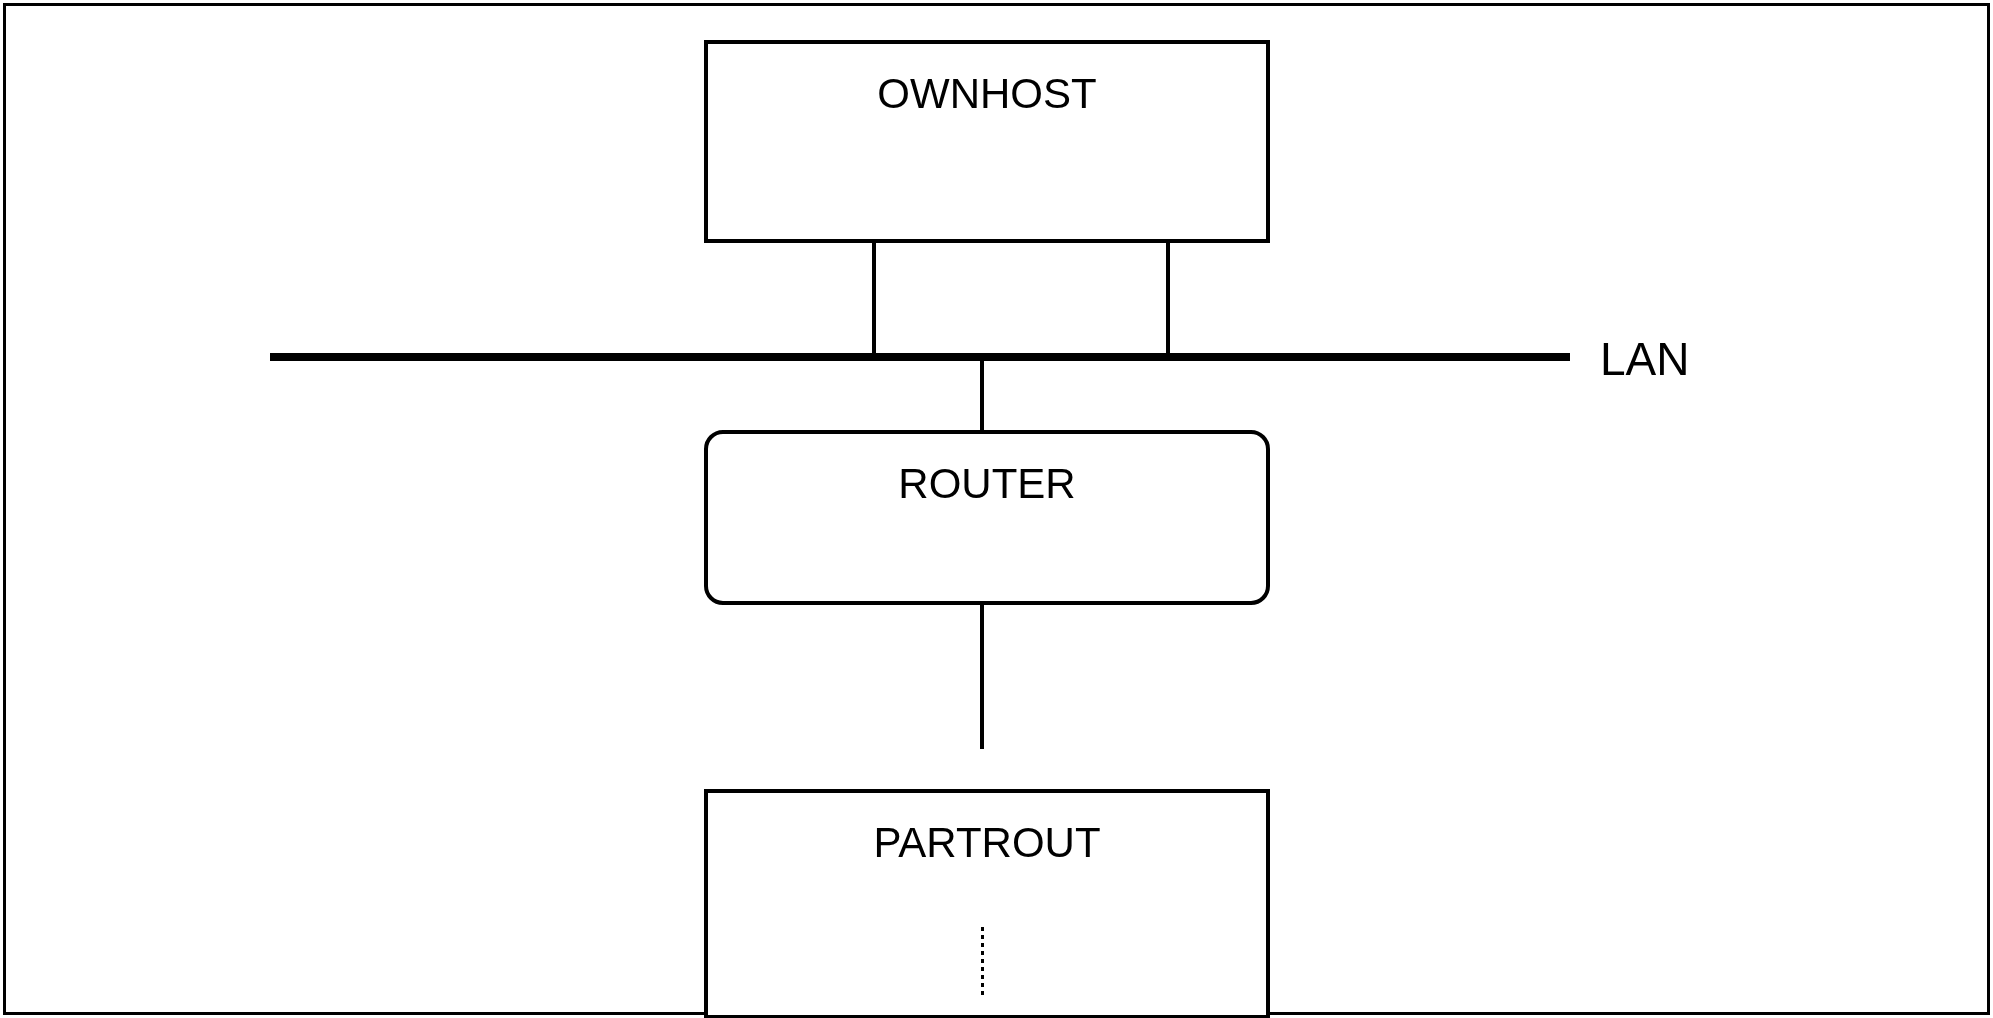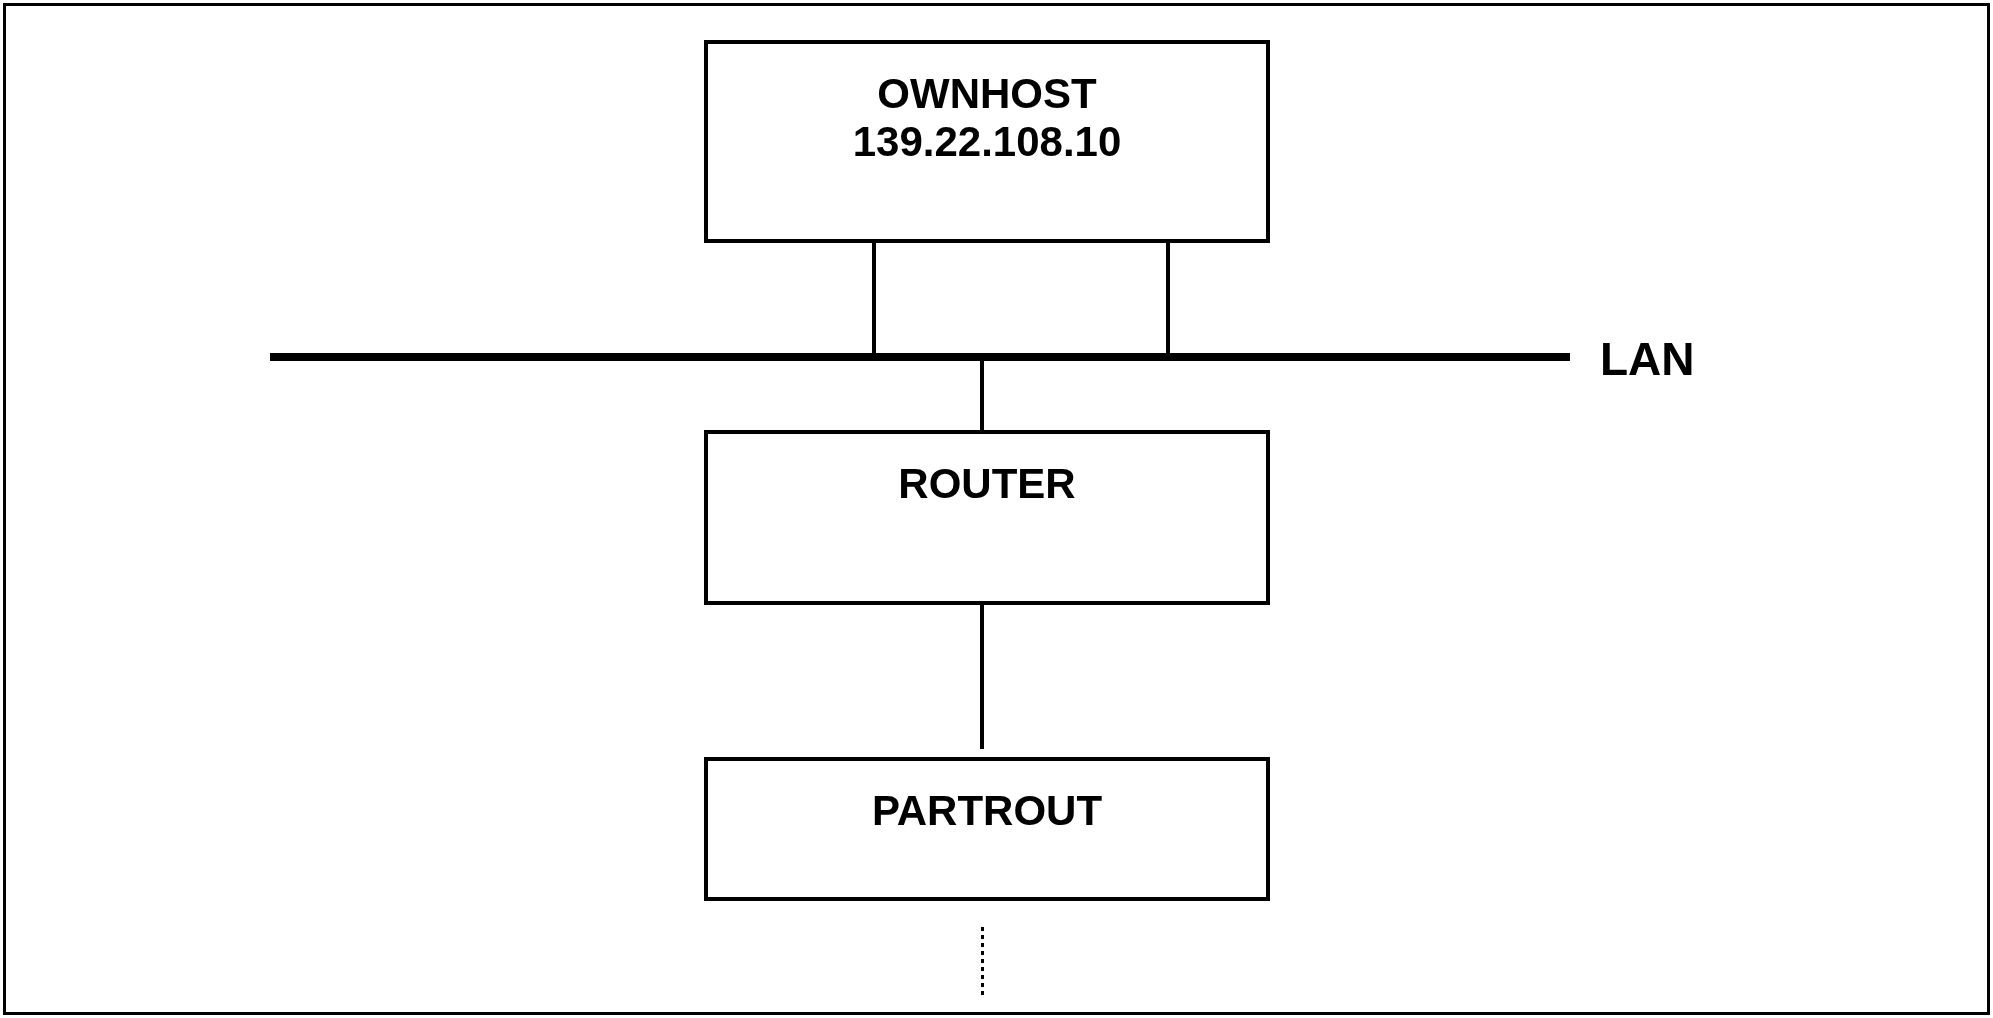--- a/index.html
+++ b/index.html
@@ -7,21 +7,20 @@
     padding: 0;
     background: #ffffff;
     font-family: "Liberation Sans", sans-serif;
   }
   .canvas {
     position: relative;
     width: 1993px;
     height: 1018px;
     background: #ffffff;
     overflow: hidden;
-    font-weight: bold;
   }
   .frame {
     position: absolute;
     left: 3px;
     top: 3px;
     right: 3px;
     bottom: 3px;
     border: 3px solid #000000;
   }
   .node-box {
@@ -35,22 +34,22 @@
     font-size: 42px;
     line-height: 48px;
     color: #000000;
     padding-top: 26px;
   }
   .node-box .node-title,
   .node-box .node-line {
     white-space: nowrap;
   }
   #box-ownhost  { top: 40px;  height: 203px; }
-  #box-router   { top: 430px; height: 175px; }
-  #box-partrout { top: 757px; height: 144px; }
+  #box-router   { top: 430px; height: 175px; border-radius: 19px; }
+  #box-partrout { top: 789px; height: 230px; }
 
   .vline {
     position: absolute;
     width: 4px;
     background: #000000;
   }
   #conn-ownhost-left  { left: 872px;  top: 240px; height: 116px; }
   #conn-ownhost-right { left: 1166px; top: 240px; height: 116px; }
   #conn-lan-router    { left: 980px;  top: 358px; height: 74px;  }
   #conn-router-partrout { left: 980px; top: 603px; height: 146px; }
@@ -87,21 +86,20 @@
 </style>
 </head>
 <body>
 
 <div class="canvas">
 
   <div class="frame"></div>
 
   <div class="node-box" id="box-ownhost">
     <div class="node-title">OWNHOST</div>
-    <div class="node-line">139.22.108.10</div>
   </div>
 
   <div class="vline" id="conn-ownhost-left"></div>
   <div class="vline" id="conn-ownhost-right"></div>
 
   <div id="lan-line"></div>
   <div id="lan-label">LAN</div>
 
   <div class="vline" id="conn-lan-router"></div>
 

